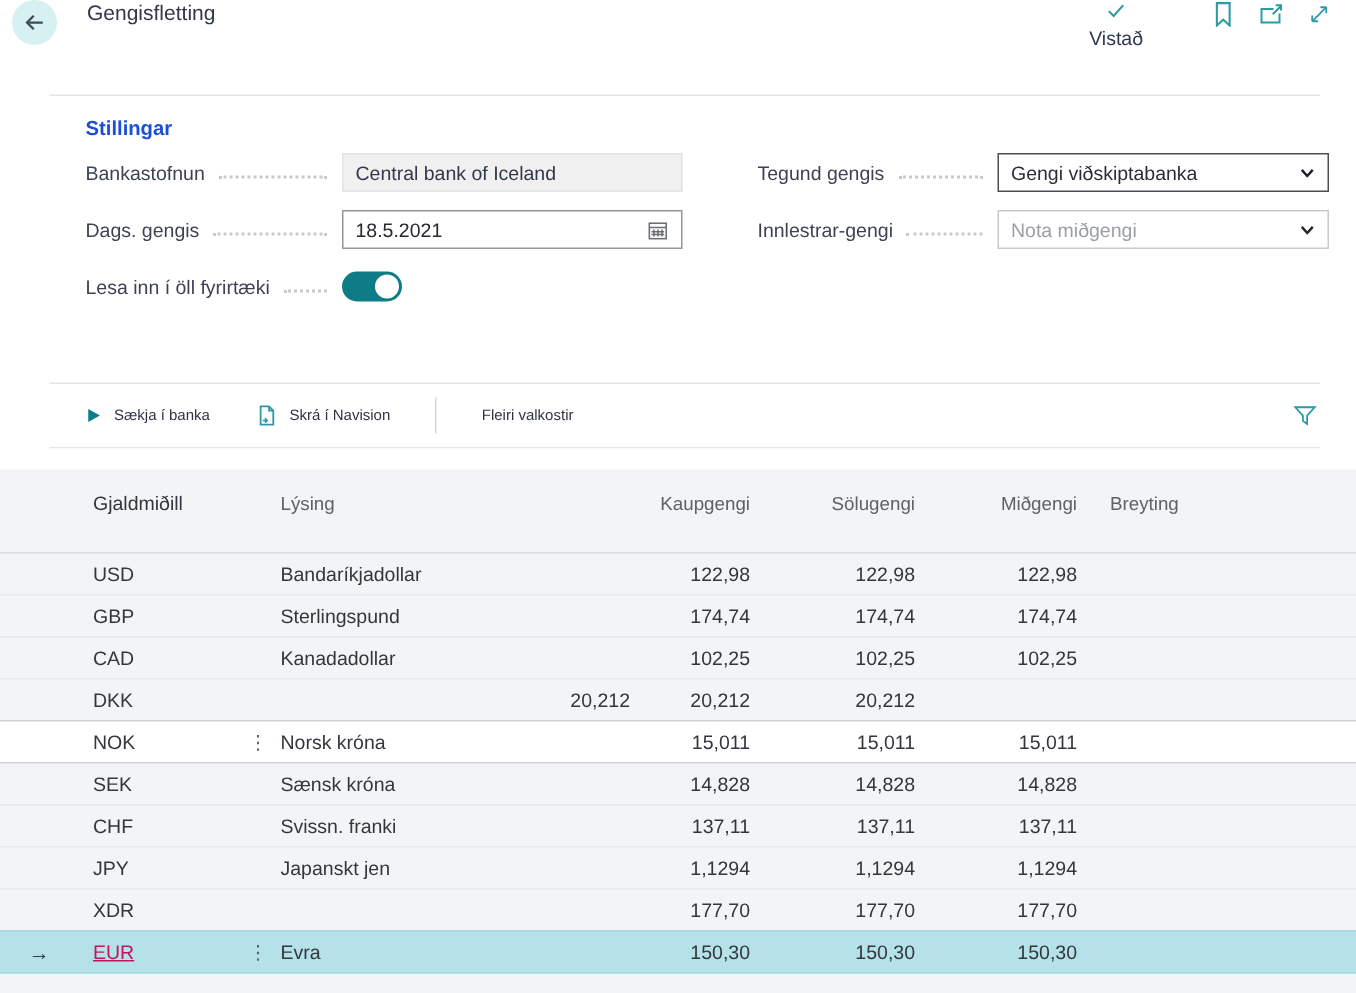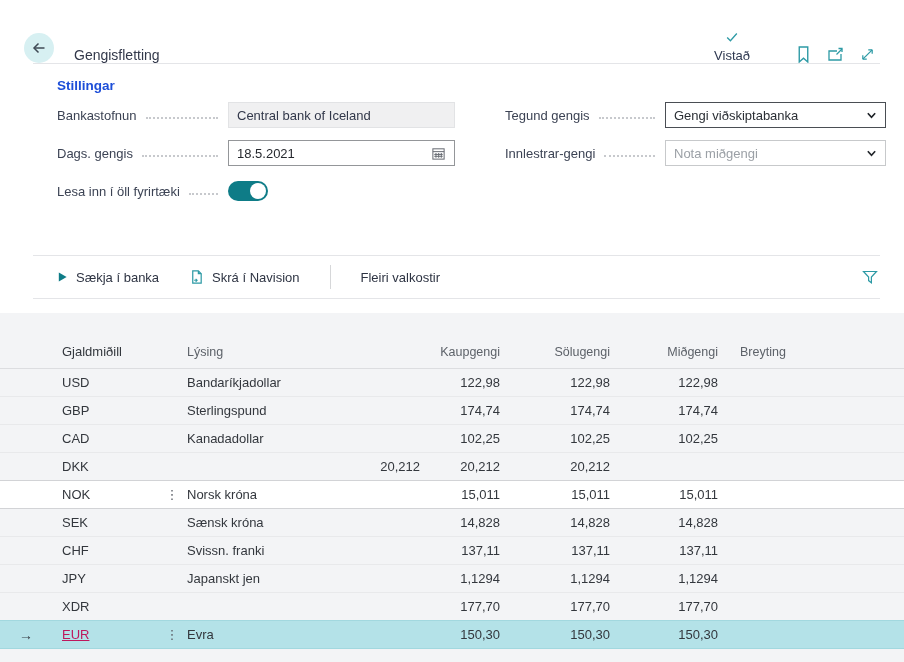--- a/index.html
+++ b/index.html
@@ -1,21 +1,21 @@
 <!DOCTYPE html>
 <html><head>
 <meta charset="utf-8">
 <style>
   * { margin:0; padding:0; box-sizing:border-box; }
   html,body { width:904px; height:662px; overflow:hidden; }
   body { font-family:"Liberation Sans","DejaVu Sans",sans-serif; background:#fff; color:#32384a; }
   .page { position:relative; width:904px; height:662px; display:flex; flex-direction:column; background:#fff; }
 
   
-  .topbar { height:63px; display:flex; align-items:flex-end; padding:0 28px 0 8px; flex:0 0 auto;margin-left:16px; }
+  .topbar { height:63px; display:flex; align-items:flex-start; padding:0 16px 0 8px; flex:0 0 auto; }
   .back-btn { width:30px; height:30px; border-radius:50%; background:#d7f0f2; display:flex; align-items:center; justify-content:center; cursor:pointer; flex:0 0 auto; }
   .page-title { margin-left:20px; font-size:14px; color:#32384a; }
   .topbar-spacer { flex:1; }
   .saved { display:flex; align-items:center; gap:4px; margin-right:30px;flex-direction:column; }
   .saved-text { font-size:13px; color:#2e3850; }
   .top-icon { width:18px; height:18px; margin-left:14px; display:flex; align-items:center; justify-content:center; cursor:pointer; }
   .hline { height:1px; background:#e4e5e8; margin:0 24px 0 33px; flex:0 0 auto; }
 
   
   .settings { padding:14px 0 0 57px; height:191px; flex:0 0 auto; }
@@ -35,29 +35,29 @@
   .ctl-select.disabled { border-color:#dcdee0; color:#c3c7cb; cursor:default; }
   .ctl-toggle-wrap { border:none; }
   .toggle { width:40px; height:20px; border-radius:10px; background:#c8c8c8; position:relative; cursor:pointer; }
   .toggle.on { background:#0e7c87; }
   .toggle .knob { position:absolute; top:2px; left:2px; width:16px; height:16px; border-radius:50%; background:#fff; }
   .toggle.on .knob { left:auto; right:2px; }
 
   
   .actionbar { height:42px; display:flex; align-items:center; padding-left:57px; padding-right:26px; flex:0 0 auto; }
   .action { display:flex; align-items:center; gap:8px; margin-right:30px; cursor:pointer; }
-  .action-label { font-size:13px; color:#2e3443; }
+  .action-label { font-size:10px; color:#2e3443; }
   .vdiv { width:1px; height:24px; background:#d6d7d9; margin-right:30px; }
   .funnel { margin-left:auto; cursor:pointer; display:flex; align-items:center; }
   .white-gap { height:14px; background:#fff; flex:0 0 auto; }
 
   
   .band { flex:1; background:#f3f4f6; display:flex; flex-direction:column; overflow:hidden; }
   .tgrid { display:grid; grid-template-columns:52px 108px 24px 236px 80px 110px 108px 120px 1fr; align-items:center; }
-  .thead { height:56px; align-items:end; padding-bottom:9px; border-bottom:1px solid #dcdde0; flex:0 0 auto; }
+  .thead { height:56px; align-items:end; padding-bottom:25px; border-bottom:1px solid #dcdde0; flex:0 0 auto; }
   .th { font-size:12.5px; color:#5d6269; }
   .th.num { text-align:right; }
   .th.breyting { padding-left:22px; }
   .c-code { padding-left:10px; font-size:13px; color:#33373d; }
   .trow { height:28px; border-bottom:1px solid #e8e9eb; font-size:13px; color:#33373d; cursor:pointer; }
   .trow.focused { background:#fff; border-top:1px solid #d2d3d6; border-bottom:1px solid #d2d3d6; height:29px; margin-top:-1px; }
   .trow.selected { background:#b4e2e8; border-top:1px solid #a2d8df; border-bottom:1px solid #a2d8df; height:29px; margin-top:-1px; }
   .c-arrow { text-align:center; color:#3a4048; font-size:14px; }
   .sel-arrow { visibility:hidden; }
   .trow.selected .sel-arrow { visibility:visible; }

